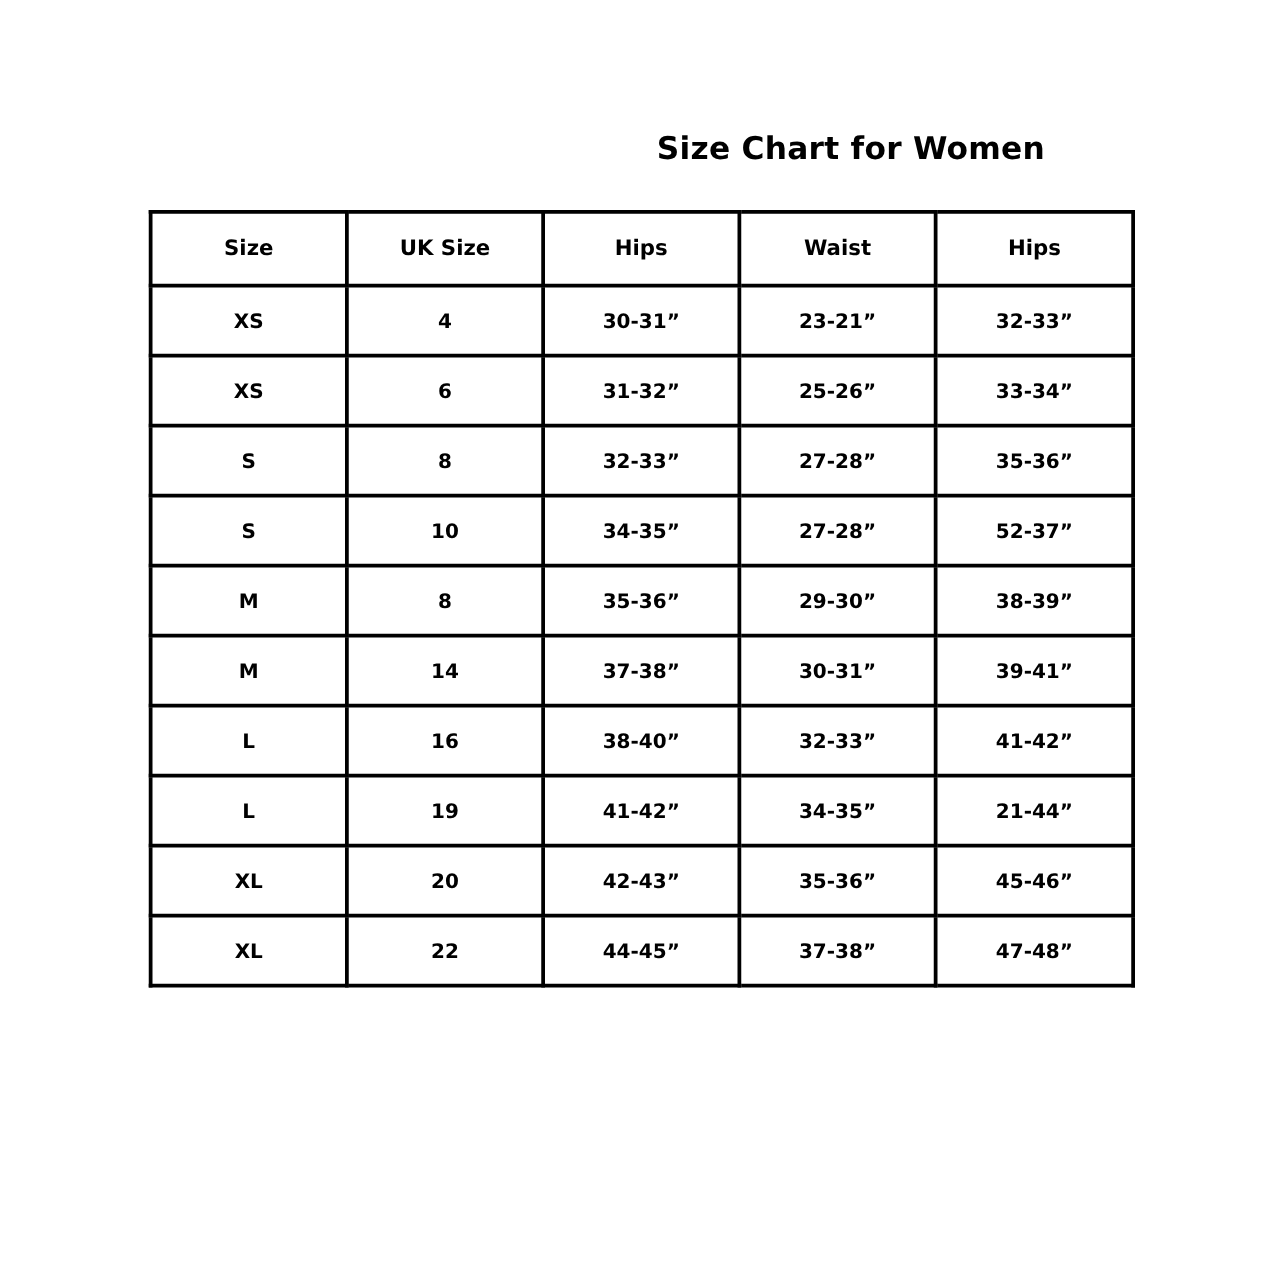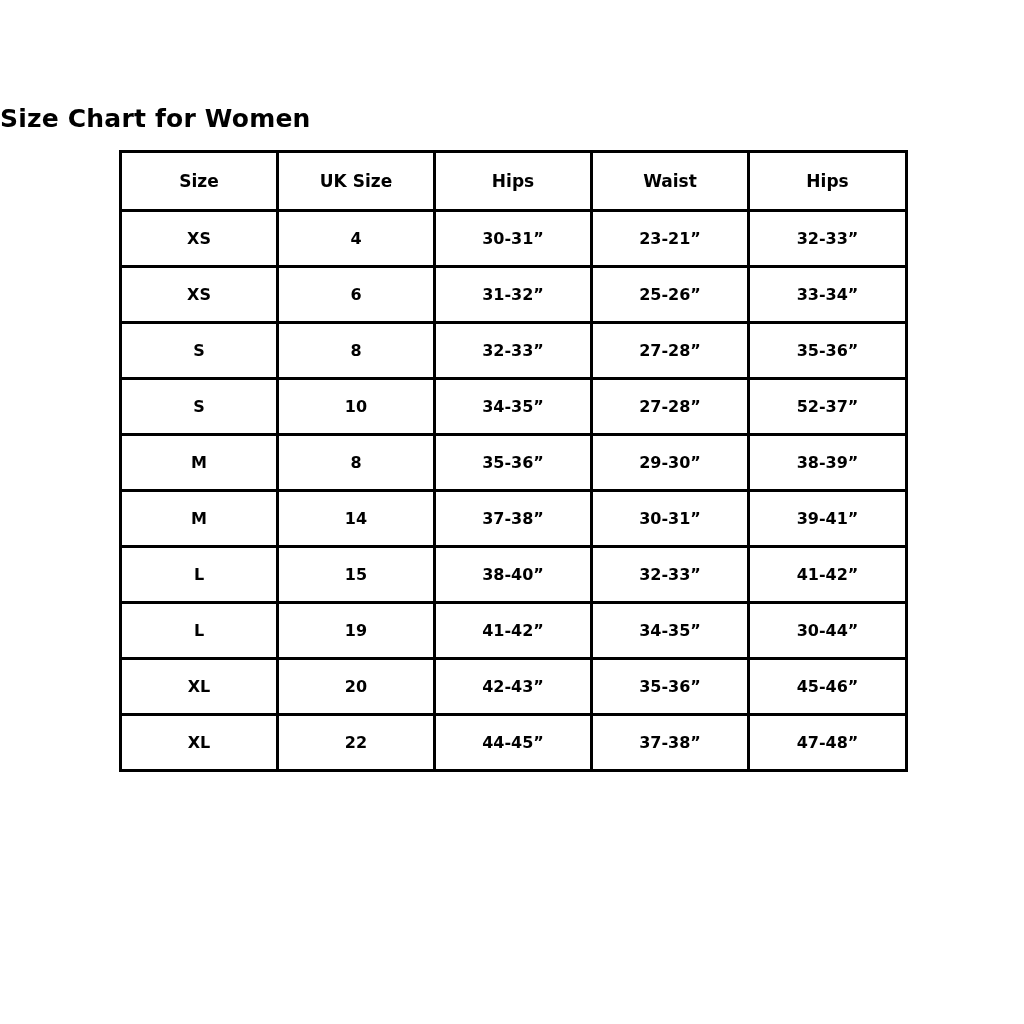--- a/index.html
+++ b/index.html
@@ -18,28 +18,28 @@
     position: relative;
     width: 1024px;
     height: 1024px;
     box-sizing: border-box;
   }
   .title {
     position: absolute;
     top: 104px;
     left: 0;
     width: 836px;
-    text-align: left;
+    text-align: right;
     font-size: 25px;
     font-weight: bold;
     letter-spacing: 0.2px;
   }
   .table-wrap {
     position: absolute;
-    top: 150px;
+    top: 168px;
     left: 119px;
     width: 688px;
   }
   table.size-chart {
     border-collapse: collapse;
     width: 786px;
     table-layout: fixed;
   }
   table.size-chart td,
   table.size-chart th {
@@ -124,31 +124,31 @@
         </tr>
         <tr>
           <td>M</td>
           <td>14</td>
           <td>37-38”</td>
           <td>30-31”</td>
           <td>39-41”</td>
         </tr>
         <tr>
           <td>L</td>
-          <td>15</td>
+          <td>16</td>
           <td>38-40”</td>
           <td>32-33”</td>
           <td>41-42”</td>
         </tr>
         <tr>
           <td>L</td>
           <td>19</td>
           <td>41-42”</td>
           <td>34-35”</td>
-          <td>30-44”</td>
+          <td>21-44”</td>
         </tr>
         <tr>
           <td>XL</td>
           <td>20</td>
           <td>42-43”</td>
           <td>35-36”</td>
           <td>45-46”</td>
         </tr>
         <tr>
           <td>XL</td>

